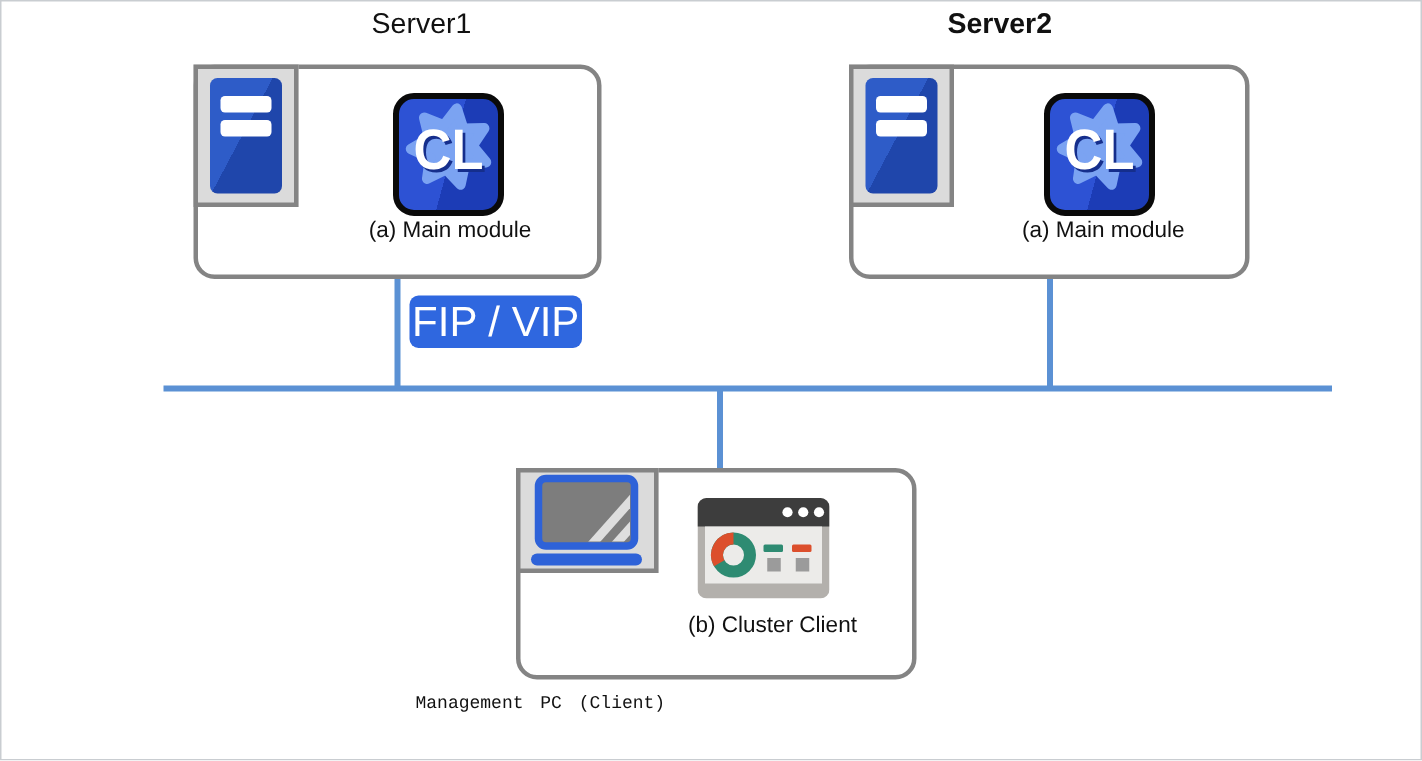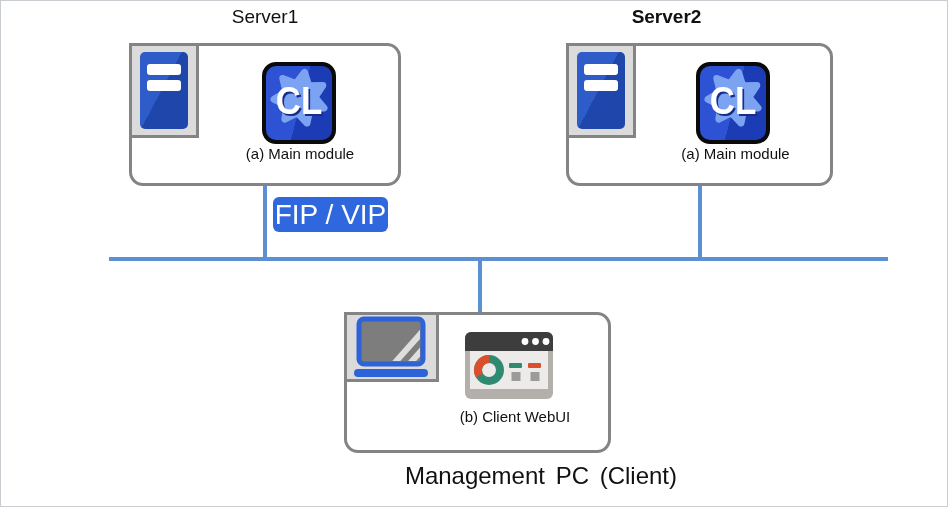--- a/index.html
+++ b/index.html
@@ -16,28 +16,28 @@
   .net-v3{left:477px;top:258px;width:4px;height:54px;}
   
   .node-box{
     position:absolute;box-sizing:border-box;background:#fff;
     border:3px solid var(--box-border,#848484);border-radius:14px;
   }
   .box1{left:128px;top:42px;width:272px;height:143px;}
   .box2{left:565px;top:42px;width:267px;height:143px;}
   .box3{left:343px;top:311px;width:267px;height:141px;}
   .group-title{position:absolute;top:5px;font-size:19px;text-align:center;}
-  .t1{left:128px;width:272px;}
+  .t1{left:144px;width:272px;}
   .t2{left:532px;width:267px;font-weight:bold;}
   .node-label{position:absolute;font-size:15px;text-align:center;white-space:nowrap;}
   .l1{left:198px;top:144px;width:202px;}
   .l2{left:637px;top:144px;width:195px;}
   .l3{left:428px;top:407px;width:172px;}
-  .caption{position:absolute;left:276px;top:461px;width:400px;text-align:right;
-    font-size:24px;word-spacing:4px;}
+  .caption{position:absolute;left:276px;top:461px;width:400px;text-align:left;
+    font-size:12px;word-spacing:4px;font-family:Liberation Mono, monospace;}
   
   .icon-square{
     position:absolute;box-sizing:border-box;background:#dbdbdb;
     border:3px solid var(--box-border,#848484);
   }
   .sq1{left:128px;top:42px;width:70px;height:95px;}
   .sq2{left:565px;top:42px;width:70px;height:95px;}
   .sq3{left:343px;top:311px;width:95px;height:70px;}
   
   .tower{
@@ -138,16 +138,16 @@
       <circle cx="81" cy="9.5" r="3.4" fill="#fff"></circle>
       <rect x="5" y="19" width="78" height="38" fill="#ecebe9"></rect>
       <circle cx="24" cy="38" r="11" fill="none" stroke="#2e8b72" stroke-width="8"></circle>
       <path d="M 14.5 43.5 A 11 11 0 0 1 24 27" fill="none" stroke="#dc4f2c" stroke-width="8"></path>
       <rect x="44" y="31" width="13" height="5" rx="1" fill="#2e8b72"></rect>
       <rect x="46.5" y="40" width="9" height="9" fill="#9b9b9b"></rect>
       <rect x="63" y="31" width="13" height="5" rx="1" fill="#dc4f2c"></rect>
       <rect x="65.5" y="40" width="9" height="9" fill="#9b9b9b"></rect>
     </svg>
   </div>
-  <div class="node-label l3">(b) Client WebUI</div>
+  <div class="node-label l3">(b) Cluster Client</div>
   <div class="caption">Management PC (Client)</div>
 
 </div>
 
 </body></html>

